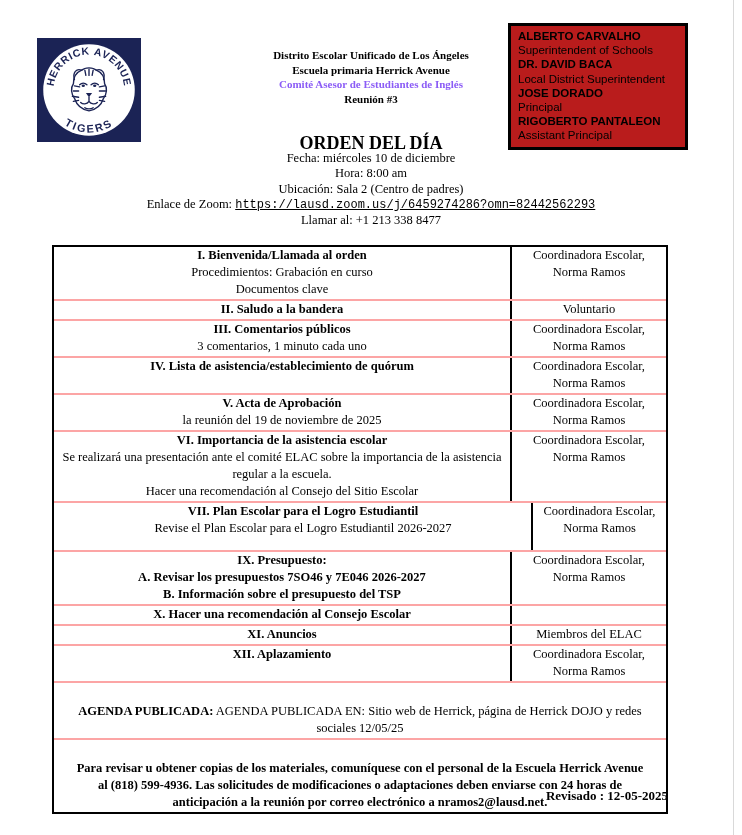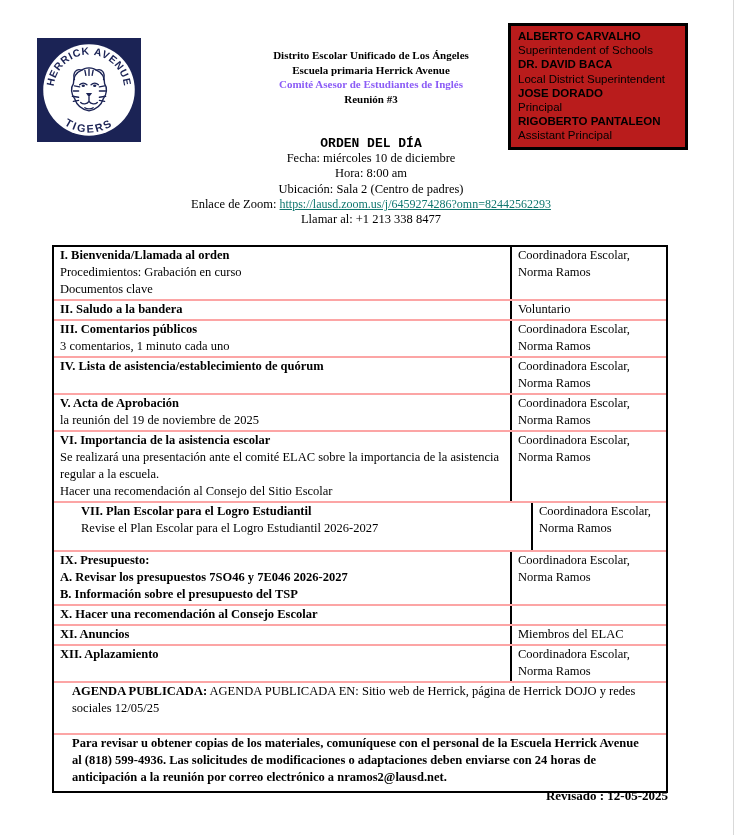--- a/index.html
+++ b/index.html
@@ -32,36 +32,36 @@
     font-family:"Liberation Sans", sans-serif;
     font-size:11.5px; line-height:14.2px; text-align:left;
   }
   .officials-box .name { font-weight:bold; }
 
   
   .meeting-block {
     position:absolute; left:0; top:136px; width:742px;
     text-align:center; font-size:12.5px; line-height:15.2px;
   }
-  .meeting-block .title { font-weight:bold; font-size:13px;font-family:Liberation Mono, monospace; }
+  .meeting-block .title { font-weight:bold; font-size:18px; }
   .zoom-link {
-    color:#0f766e; text-decoration:underline;
-    font-family:Liberation Serif, serif; font-size:12px;
+    color:#000000; text-decoration:underline;
+    font-family:Liberation Mono, monospace; font-size:12px;
   }
 
   
   .agenda-table {
     position:absolute; left:52px; top:245px; width:616px;
-    border:2px solid #000; font-size:12.5px; line-height:17px;
+    border:2px solid #000; font-size:12.5px; line-height:17px;text-align:center;
   }
   .arow { display:flex; }
   .arow + .arow { border-top:2px solid #fca5a5; }
   .cell-l { width:458px; border-right:2px solid #000; padding:0 6px 1px; }
   .cell-r { flex:1; padding:0 6px 1px; }
-  .full-row { padding:0 18px 1px; }
+  .full-row { padding:0 18px 1px;margin-top:20px; }
   .t { font-weight:bold; }
   .h49 { min-height:49px;padding-left:21px; }
   .h52 { min-height:52px; }
   .h53 { min-height:53px; }
   .h58 { min-height:58px; }
 
   
   .revised {
     position:absolute; top:788px; right:74px;
     font-weight:bold; font-size:13px;

